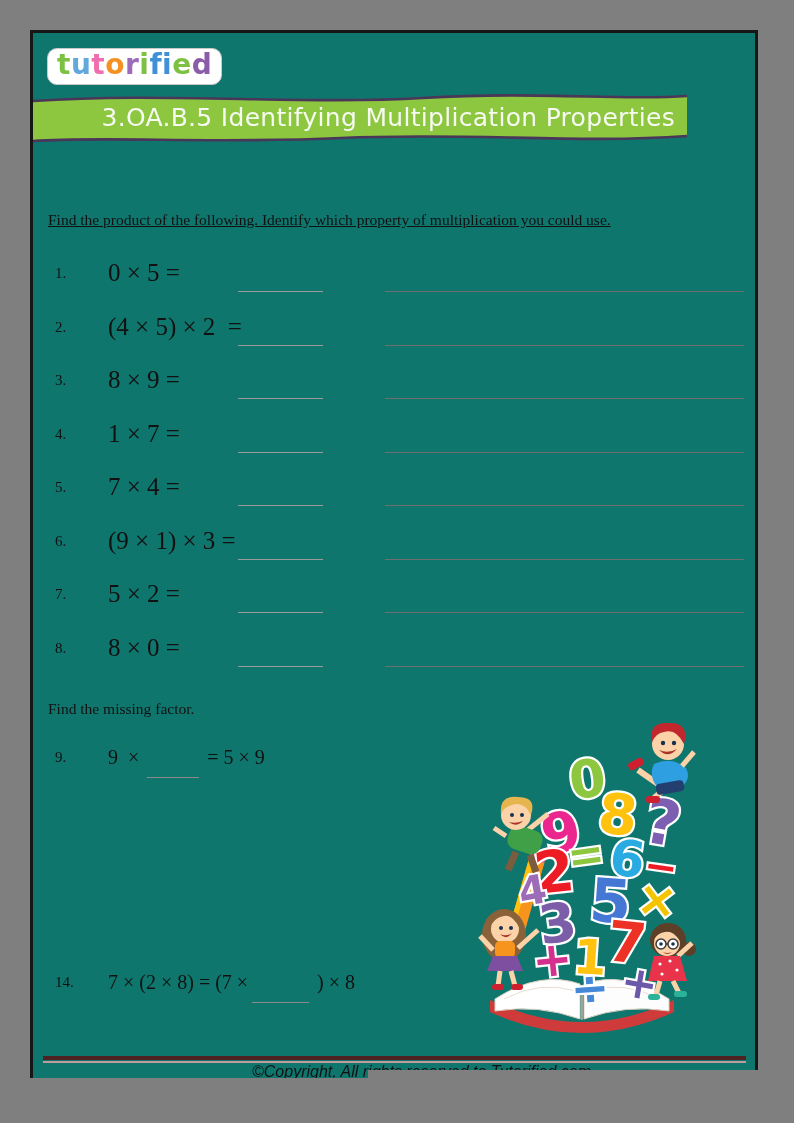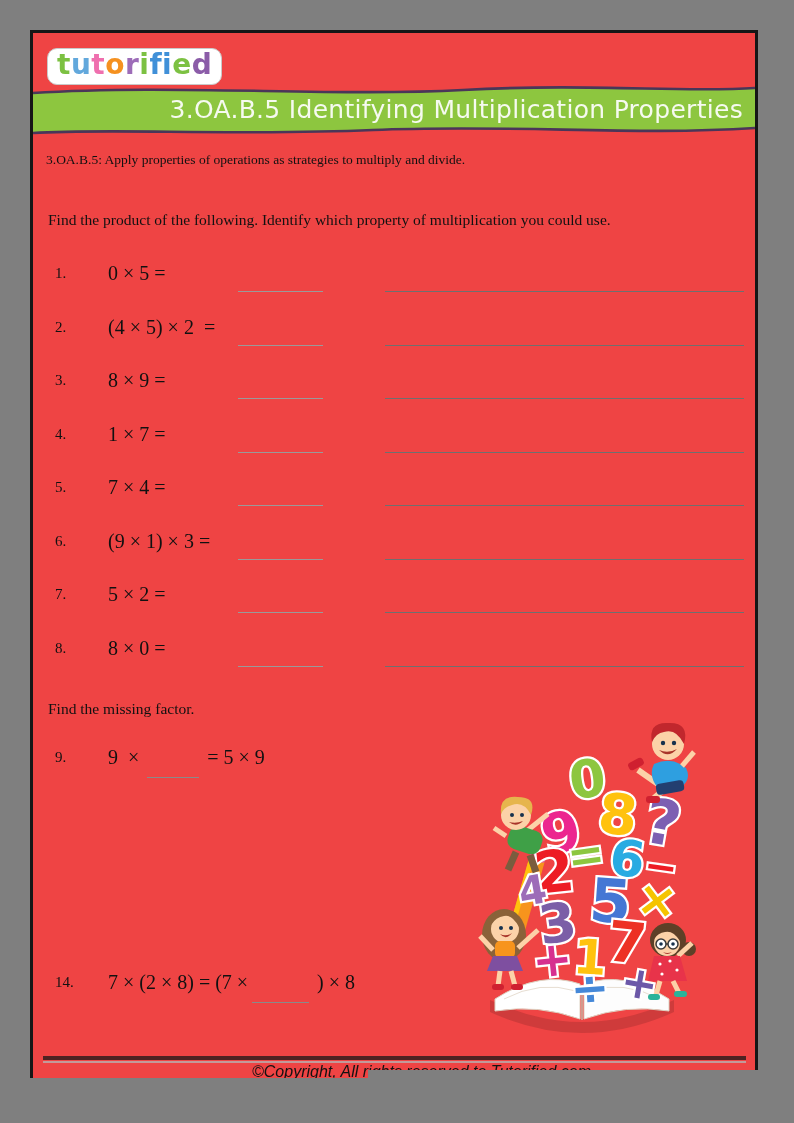--- a/index.html
+++ b/index.html
@@ -4,47 +4,47 @@
 <style>
   html,body { margin:0; padding:0; }
   body {
     width:794px; height:1123px; position:relative; overflow:hidden;
     background:#7f7f7f;
     font-family:"Liberation Serif", serif;
     color:#111;
   }
   .page {
     position:absolute; left:30px; top:30px; width:722px; height:1062px;
-    background:#ef4444; border:3px solid #161616; border-bottom:none;
+    background:#0f766e; border:3px solid #161616; border-bottom:none;
   }
   
   .logo {
     position:absolute; left:14px; top:15px; padding:0 9px 3px 9px;
     border:1px solid #c9c9c9; border-radius:10px;
     font-family:"DejaVu Sans", sans-serif; font-weight:bold;
     font-size:28px; line-height:1.15; letter-spacing:0.5px;
     background:#fff;
   }
   
-  .banner-wrap { position:absolute; left:0; top:47px; width:722px; height:62px; }
+  .banner-wrap { position:absolute; left:0; top:55px; width:654px; height:62px; }
   .banner-wrap svg { position:absolute; left:0; top:0; width:100%; height:100%; }
   .banner-title {
     position:absolute; right:12px; top:50%; transform:translateY(-55%);
     font-family:"DejaVu Sans", sans-serif; font-size:25px; color:#f6faf0;
     white-space:nowrap; letter-spacing:0.3px;
   }
   .std-note { position:absolute; left:13px; top:119px; font-size:13.5px; }
   .instr { position:absolute; left:15px; font-size:15.5px; }
-  .instr1 { top:178px; }
+  .instr1 { top:178px;text-decoration:underline; }
   .instr2 { top:667px; }
 
   
   .prob-row { position:absolute; left:22px; height:38px; display:flex; align-items:center; }
   .pnum { width:53px; font-size:15px; }
-  .pexpr { width:130px; font-size:20px; white-space:pre; }
+  .pexpr { width:130px; font-size:25px; white-space:pre; }
   .blank { align-self:flex-end; height:0; }
   .b-short { width:85px; margin-right:62px; border-bottom:1.5px solid #9a9a9a; }
   .b-long  { width:359px; border-bottom:1.5px solid #6f6f6f; }
 
   
   .mf-row { position:absolute; left:22px; height:42px; display:flex; align-items:center; font-size:20px; }
   .mf-text { white-space:pre; }
   .mf-blank { width:56px; margin:0 8px; align-self:flex-end; height:0; border-bottom:1.5px solid #8a8a8a; }
   .mf-blank.first { margin-left:0; width:58px; }
 
@@ -73,21 +73,20 @@
 
   <div class="banner-wrap">
     <svg viewBox="0 0 722 62" preserveAspectRatio="none">
       <path d="M0,13 C140,4 300,17 430,10 C560,3 650,13 722,8 L722,48 C600,56 480,44 340,50 C200,56 80,48 0,53 Z" fill="#8dc63f"></path>
       <path d="M0,13 C140,4 300,17 430,10 C560,3 650,13 722,8" fill="none" stroke="#4a3659" stroke-width="2.6"></path>
       <path d="M0,53 C80,48 200,56 340,50 C480,44 600,56 722,48" fill="none" stroke="#4a3659" stroke-width="2.6"></path>
     </svg>
     <div class="banner-title">3.OA.B.5 Identifying Multiplication Properties</div>
   </div>
 
-  <div class="std-note">3.OA.B.5: Apply properties of operations as strategies to multiply and divide.</div>
 
   <div class="instr instr1">Find the product of the following. Identify which property of multiplication you could use.</div>
 
   <div class="prob-row" style="top:221px">
     <span class="pnum">1.</span>
     <span class="pexpr">0 × 5 =</span>
     <span class="blank b-short"></span>
     <span class="blank b-long"></span>
   </div>
   <div class="prob-row" style="top:275px">

